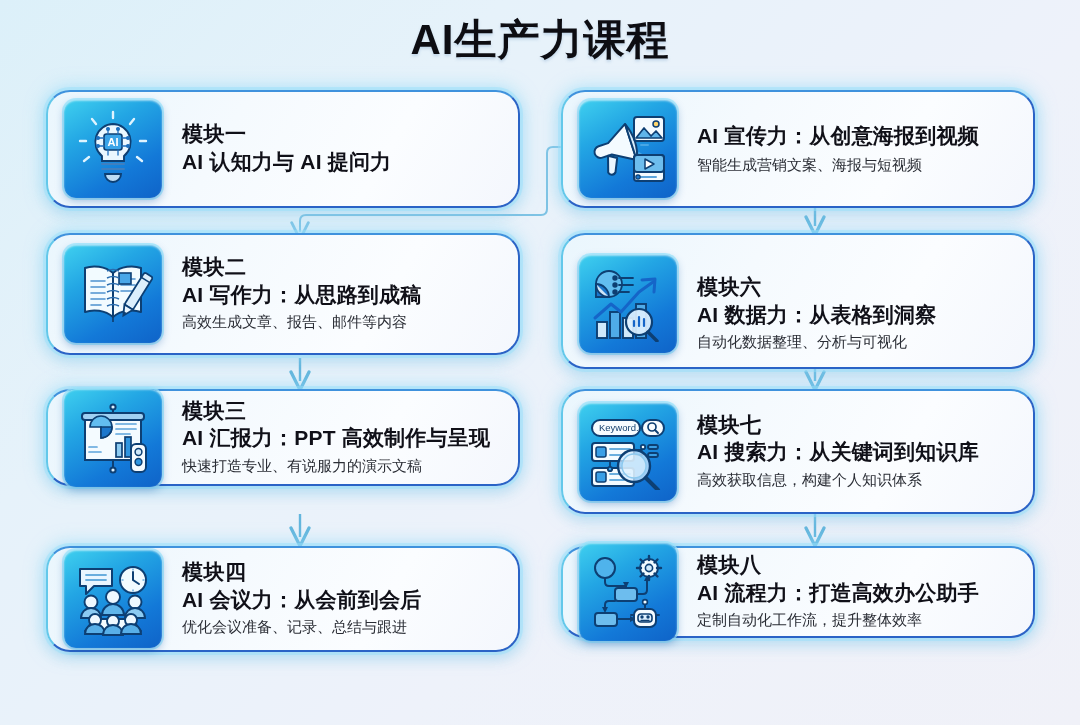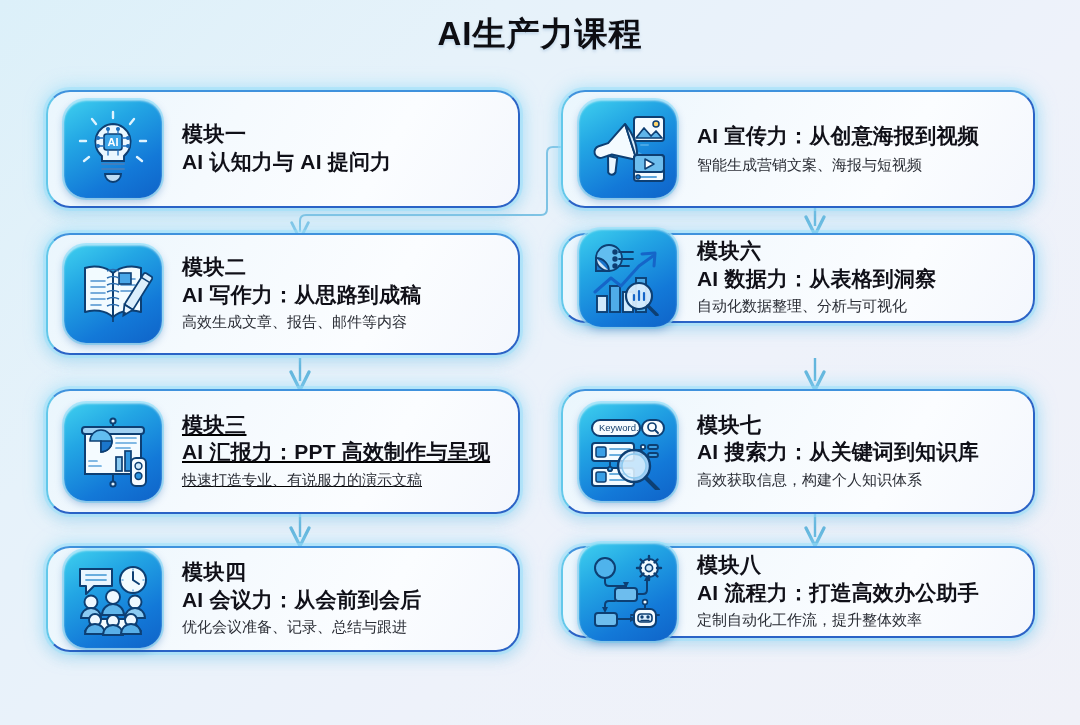--- a/index.html
+++ b/index.html
@@ -9,21 +9,21 @@
     font-family:"Liberation Sans","DejaVu Sans",sans-serif;
     background:linear-gradient(135deg,#dcf0f9 0%,#e6f2fa 28%,#eef2fa 62%,#f0f1f8 100%);
     position:relative;
   }
   .stage{position:absolute;inset:0;}
 
   
   .title{
     position:absolute;left:0;right:0;top:12px;
     text-align:center;
-    font-size:33px;font-weight:bold;letter-spacing:1px;
+    font-size:42px;font-weight:bold;letter-spacing:1px;
     color:#0d0d12;
     text-shadow:0 2px 3px rgba(120,160,200,.35);
   }
 
   
   .conn{position:absolute;inset:0;pointer-events:none;}
 
   
   .card{
     position:absolute;
@@ -35,21 +35,21 @@
     border-top-color:#3f92dd;
     box-shadow:0 0 0 3px rgba(150,225,250,.45),
                0 0 16px 5px rgba(150,220,250,.55),
                0 6px 14px rgba(70,130,180,.16);
     display:flex;align-items:center;
     padding:14px 16px;
     gap:18px;
   }
   .tile{
     flex:0 0 auto;
-    width:98px;height:98px;border-radius:22px;
+    width:98px;height:98px;border-radius:12px;
     background:linear-gradient(150deg,#3fd0ef 0%,#23a6e4 32%,#1379d8 70%,#0f63c8 100%);
     box-shadow:inset 0 1px 2px rgba(255,255,255,.55),
                0 3px 8px rgba(20,90,170,.38),
                0 0 0 2px rgba(160,235,255,.75);
     display:flex;align-items:center;justify-content:center;
     position:relative;
   }
   .tile svg{display:block;}
   .txt{
     flex:1 1 auto;min-width:0;
@@ -159,21 +159,21 @@
         </g>
       </svg>
     </div>
     <div class="txt">
       <div class="mod">模块二</div>
       <div class="hd">AI 写作力：从思路到成稿</div>
       <div class="sub">高效生成文章、报告、邮件等内容</div>
     </div>
   </div>
 
-  <div class="card" style="left:46px;top:389px;width:474px;height:125px;text-decoration:underline;">
+  <div class="card" style="left:46px;top:389px;width:474px;height:97px;">
     <div class="tile">
       <svg width="82" height="76" viewBox="0 0 82 76">
         <g stroke="#0d3f73" stroke-width="2" fill="none" stroke-linecap="round">
           <path d="M41 8 v5"></path>
           <circle cx="41" cy="7" r="2.6" fill="#dff2ff"></circle>
         </g>
         <rect x="10" y="13" width="62" height="7" rx="3" fill="#9fd0f2" stroke="#0d3f73" stroke-width="2"></rect>
         <rect x="13" y="20" width="56" height="40" fill="#f4fbff" stroke="#0d3f73" stroke-width="2"></rect>
         <g fill="#3aa0e6" stroke="#0d3f73" stroke-width="1.6">
           <path d="M29 38 a11 11 0 1 0 -11 -11 h11 z" fill="#62bdf0"></path>
@@ -272,21 +272,21 @@
           <circle cx="50" cy="66" r="2.2" fill="#1b77cd" stroke="#0d3f73" stroke-width="1.2"></circle>
         </g>
       </svg>
     </div>
     <div class="txt">
       <div class="hd">AI 宣传力：从创意海报到视频</div>
       <div class="sub">智能生成营销文案、海报与短视频</div>
     </div>
   </div>
 
-  <div class="card" style="left:561px;top:233px;width:474px;height:90px;">
+  <div class="card" style="left:561px;top:233px;width:474px;height:136px;align-items:flex-end;">
     <div class="tile">
       <svg width="82" height="76" viewBox="0 0 82 76">
         <g stroke="#0d3f73" stroke-width="1.8">
           <path d="M22 22 a13 13 0 1 0 -13 -13 v13 z" fill="#62bdf0" transform="translate(0,9)"></path>
           <path d="M22 31 h-13 v-13 a13 13 0 0 1 13 13 z" fill="#1b77cd"></path>
           <path d="M9 18 a13 13 0 0 0 13 13" fill="#cfe6f7"></path>
         </g>
         <g stroke="#0d3f73" stroke-width="1.8" stroke-linecap="round">
           <path d="M32 12 h14 M32 19 h14 M32 26 h10"></path>
           <circle cx="28" cy="12" r="1.8" fill="#0d3f73"></circle>

